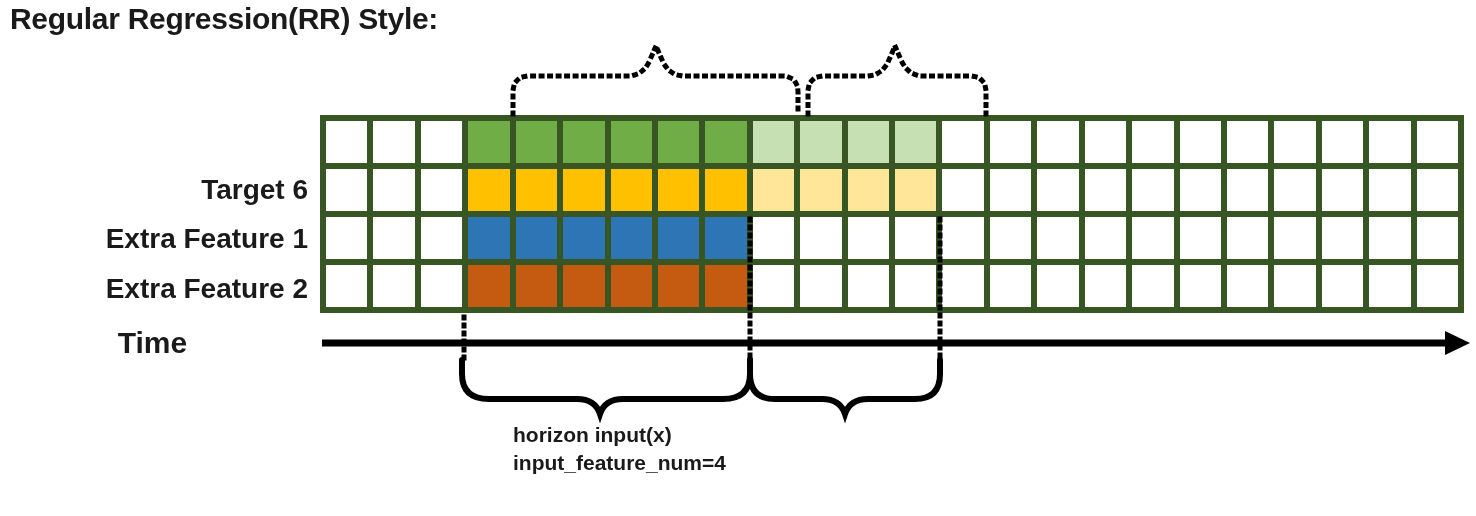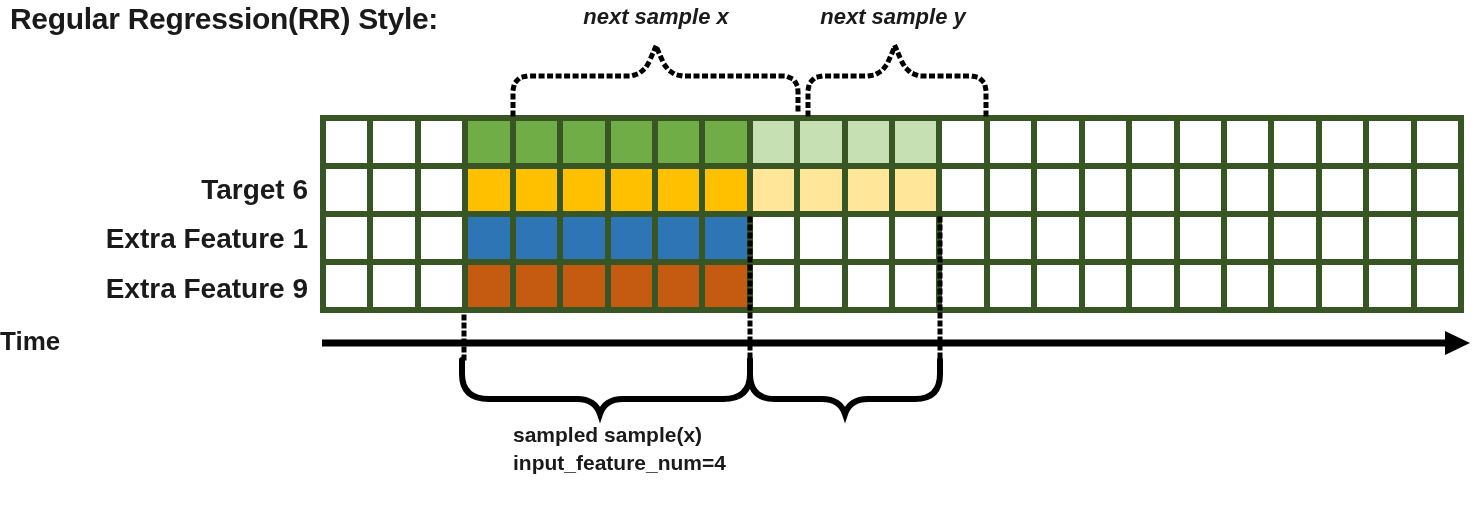--- a/index.html
+++ b/index.html
@@ -30,46 +30,44 @@
     position:absolute; left:0; width:308px; height:49px;
     display:flex; align-items:center; justify-content:flex-end;
     font-size:28px; font-weight:700; white-space:nowrap;
   }
   .row-label.r0 { top:115px; }
   .row-label.r1 { top:165px; }
   .row-label.r2 { top:214px; }
   .row-label.r3 { top:264px; }
 
   .time-label {
-    position:absolute; left:0; width:305px; top:326px; text-align:left;
-    font-size:26px; font-weight:700;
+    position:absolute; left:0; width:305px; top:326px; text-align:center;
+    font-size:30px; font-weight:700;
   }
 
   .overlay { position:absolute; left:0; top:0; width:1476px; height:516px; pointer-events:none; }
 
   .note {
     position:absolute; top:421px; font-size:21px; font-weight:600;
     line-height:27.5px; white-space:nowrap;
   }
   .note.input  { left:513px; }
   .note.output { left:772px; }
 </style>
 </head>
 <body>
 
 <div class="canvas">
 
   <div class="title">Regular Regression(RR) Style:</div>
 
-  <div class="next-label x">next sample x</div>
-  <div class="next-label y">next sample y</div>
 
   <div class="row-label r1">Target 6</div>
   <div class="row-label r2">Extra Feature 1</div>
-  <div class="row-label r3">Extra Feature 9</div>
+  <div class="row-label r3">Extra Feature 2</div>
 
   <div class="grid-wrap">
       <div class="cell" style="background: rgb(255, 255, 255);"></div>
       <div class="cell" style="background: rgb(255, 255, 255);"></div>
       <div class="cell" style="background: rgb(255, 255, 255);"></div>
       <div class="cell" style="background: rgb(112, 173, 71);"></div>
       <div class="cell" style="background: rgb(112, 173, 71);"></div>
       <div class="cell" style="background: rgb(112, 173, 71);"></div>
       <div class="cell" style="background: rgb(112, 173, 71);"></div>
       <div class="cell" style="background: rgb(112, 173, 71);"></div>
@@ -177,17 +175,17 @@
 
     <line x1="322" y1="343" x2="1448" y2="343" stroke="#000000" stroke-width="7"></line>
     <polygon points="1445,331 1470,343 1445,355" fill="#000000"></polygon>
 
     <path d="M 462 360 L 462 374 Q 462 399 489 399 L 577 399 Q 595 399 600 414 Q 605 399 623 399 L 723 399 Q 750 399 750 374 L 750 360" fill="none" stroke="#000000" stroke-width="6" stroke-linecap="round"></path>
 
     <path d="M 750 360 L 750 374 Q 750 399 775 399 L 822 399 Q 840 399 845 414 Q 850 399 868 399 L 915 399 Q 940 399 940 374 L 940 360" fill="none" stroke="#000000" stroke-width="6" stroke-linecap="round"></path>
   </svg>
 
   <div class="note input">
-    <div>sampled sample(x)</div>
+    <div>horizon input(x)</div>
     <div>input_feature_num=4</div>
   </div>
 
 </div>
 
 </body></html>

